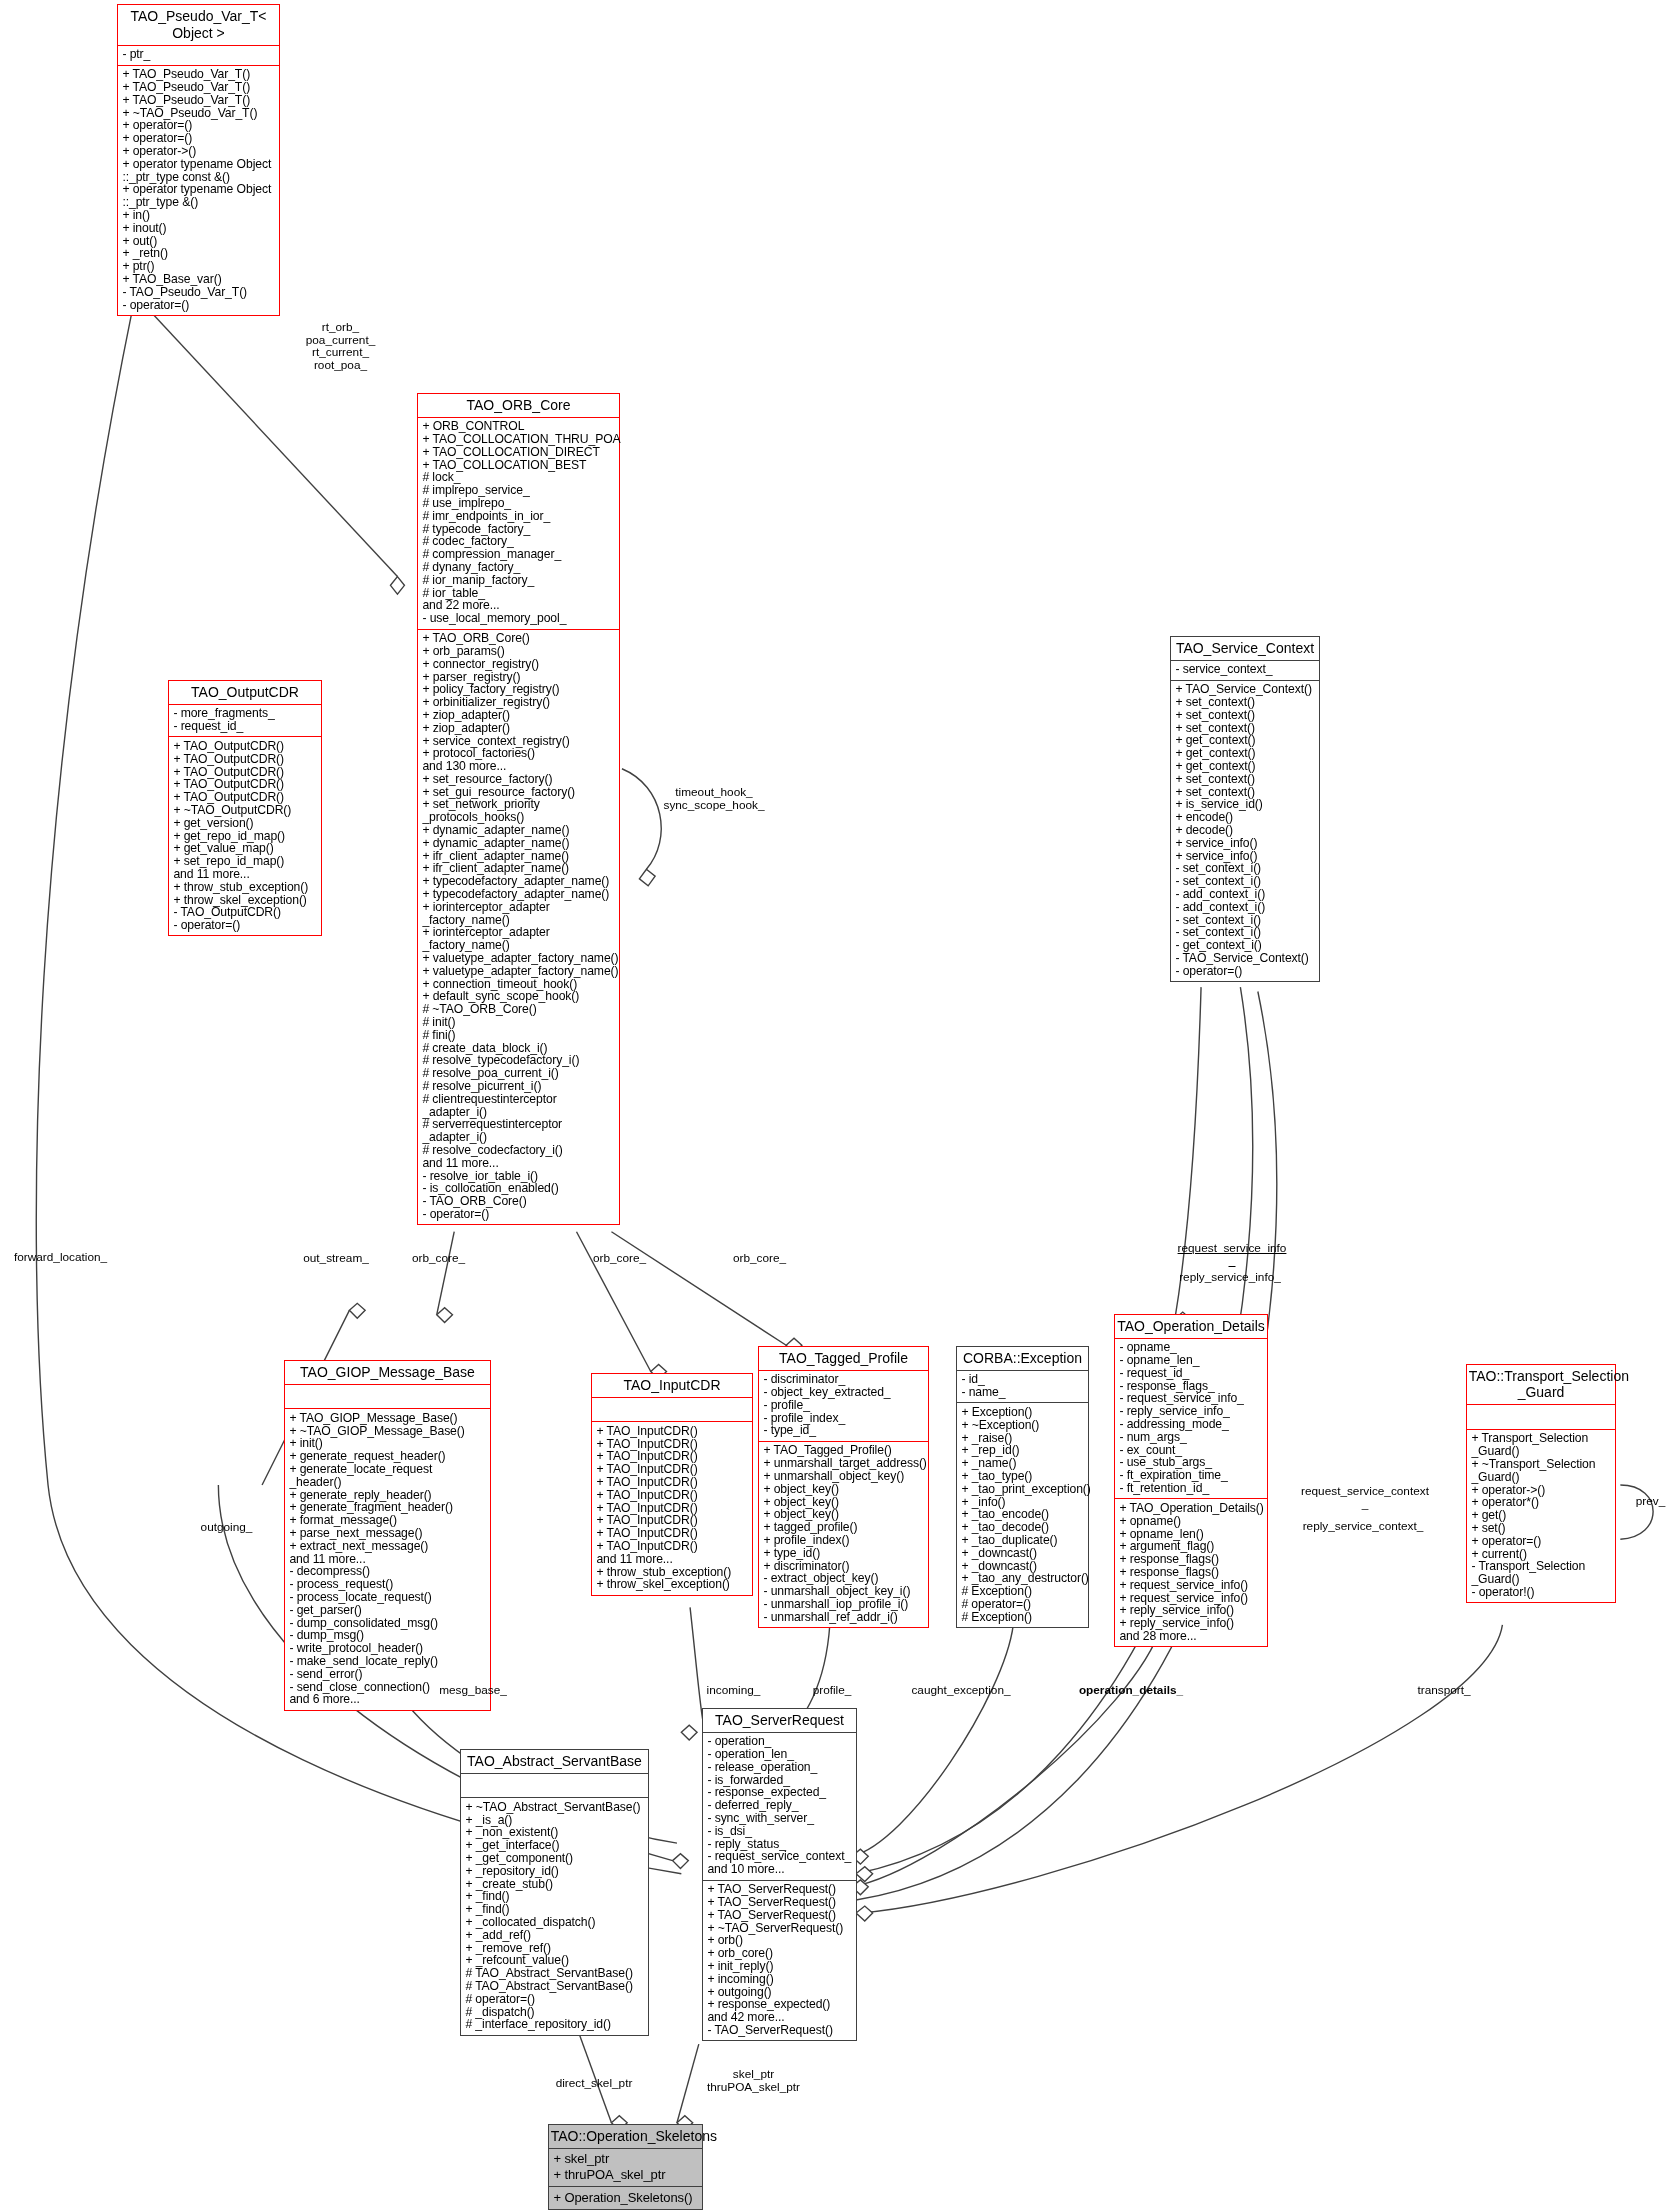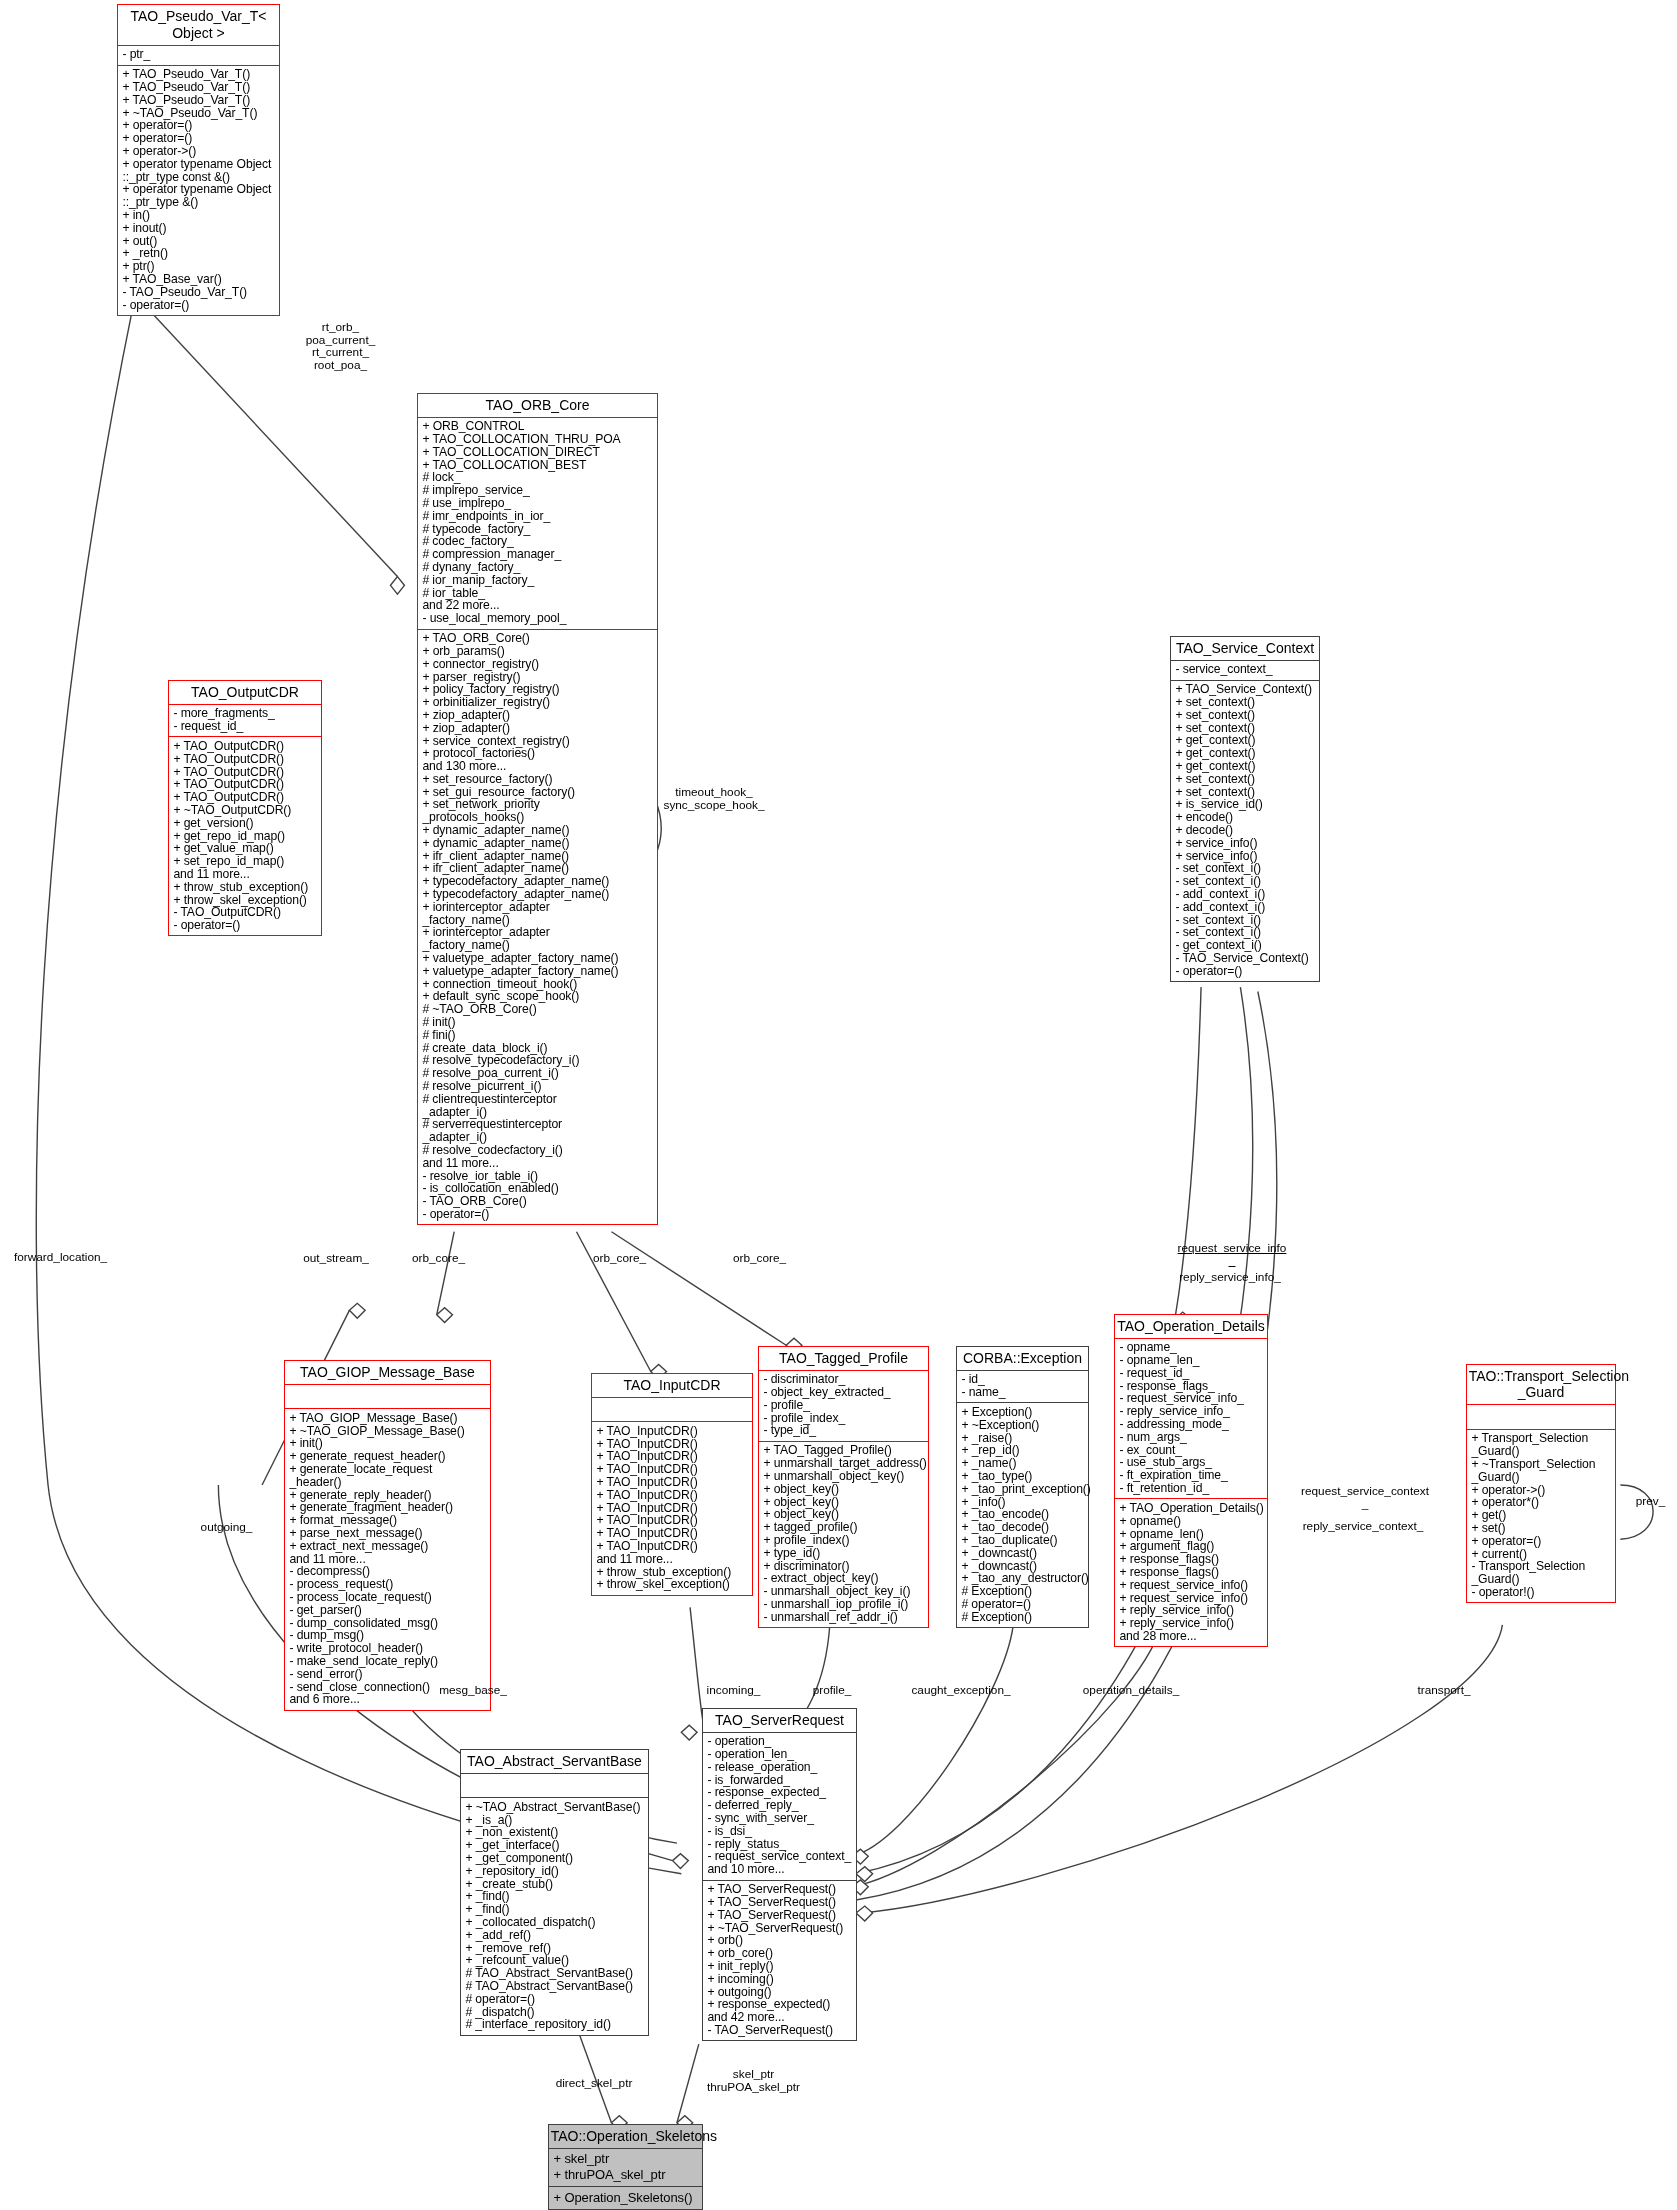--- a/index.html
+++ b/index.html
@@ -112,21 +112,21 @@
         <div>+ inout()</div>
         <div>+ out()</div>
         <div>+ _retn()</div>
         <div>+ ptr()</div>
         <div>+ TAO_Base_var()</div>
         <div>- TAO_Pseudo_Var_T()</div>
         <div>- operator=()</div>
       </div>
   </div>
 
-  <div class="cls red" style="left:417px;top:393px;width:241px;">
+  <div class="cls red" style="left:417px;top:393px;width:203px;">
     <div class="title">TAO_ORB_Core</div>
     <div class="sec sep">
         <div>+ ORB_CONTROL</div>
         <div>+ TAO_COLLOCATION_THRU_POA</div>
         <div>+ TAO_COLLOCATION_DIRECT</div>
         <div>+ TAO_COLLOCATION_BEST</div>
         <div># lock_</div>
         <div># implrepo_service_</div>
         <div># use_implrepo_</div>
         <div># imr_endpoints_in_ior_</div>
@@ -485,20 +485,20 @@
   <div class="elabel" style="left:1160px;top:1271px;width:140px;">reply_service_info_</div>
   <div class="elabel" style="left:1293px;top:1485px;width:144px;">request_service_context
 _</div>
   <div class="elabel" style="left:1291px;top:1520px;width:144px;">reply_service_context_</div>
   <div class="elabel" style="left:1626px;top:1495px;width:49px;">prev_</div>
   <div class="elabel" style="left:183px;top:1521px;width:87px;">outgoing_</div>
   <div class="elabel" style="left:425px;top:1684px;width:96px;">mesg_base_</div>
   <div class="elabel" style="left:690px;top:1684px;width:87px;">incoming_</div>
   <div class="elabel" style="left:797px;top:1684px;width:70px;">profile_</div>
   <div class="elabel" style="left:900px;top:1684px;width:122px;">caught_exception_</div>
-  <div class="elabel" style="left:1070px;top:1684px;width:122px;">operation_details_</div>
+  <div class="elabel" style="left:1070px;top:1684px;width:122px;font-weight:bold;">operation_details_</div>
   <div class="elabel" style="left:1396px;top:1684px;width:96px;">transport_</div>
   <div class="elabel" style="left:535px;top:2077px;width:118px;">direct_skel_ptr</div>
   <div class="elabel" style="left:690px;top:2068px;width:127px;">skel_ptr
 thruPOA_skel_ptr</div>
 
 </div>
 
 
 </body></html>

